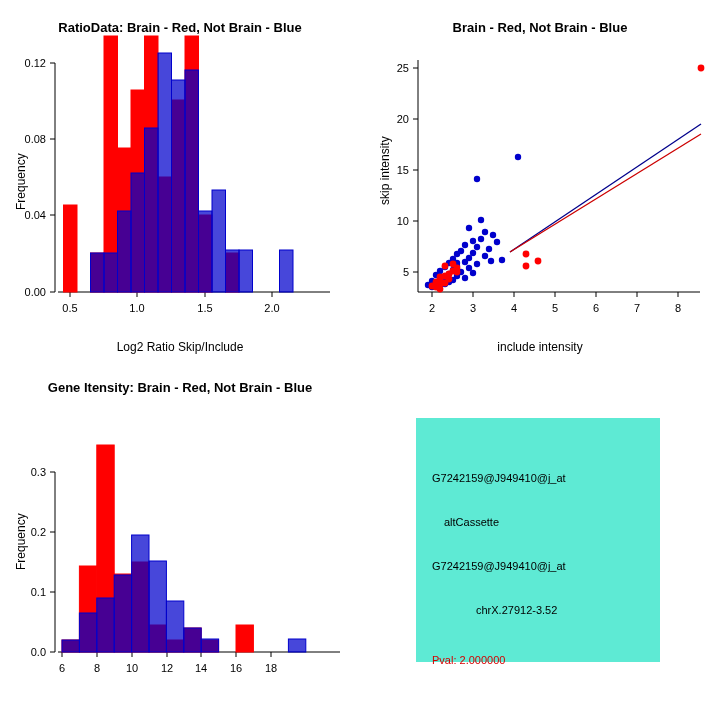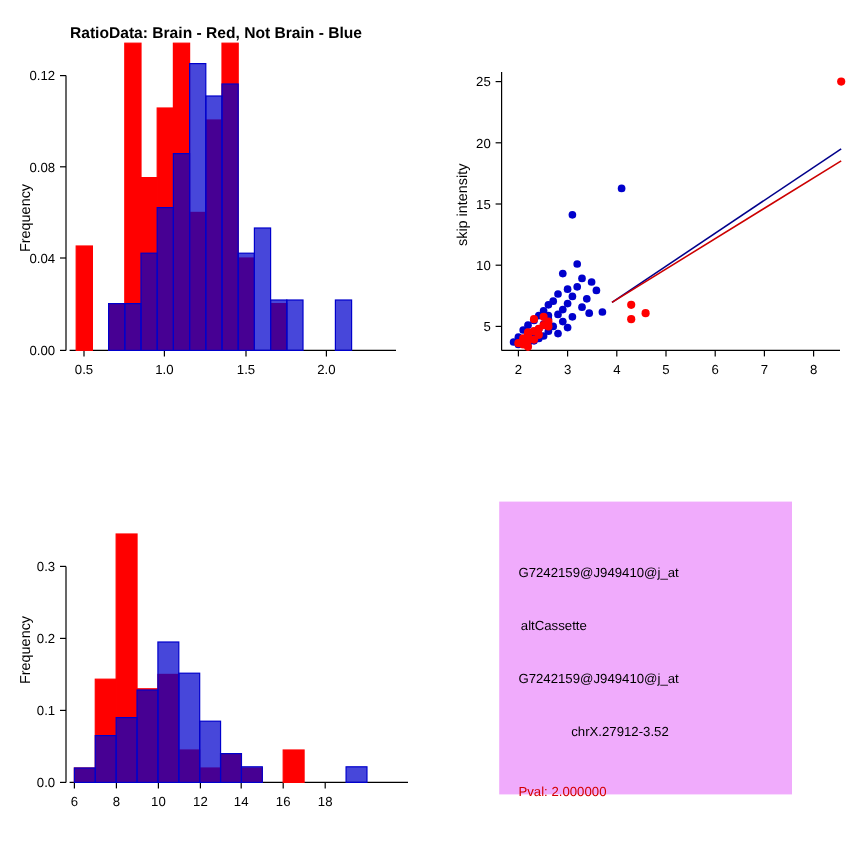--- a/index.html
+++ b/index.html
@@ -17,38 +17,39 @@
   .axis-label{font-size:12px;text-align:center;}
   .ylab{
     font-size:12px;
     transform:rotate(-90deg);
     transform-origin:left top;
     white-space:nowrap;
   }
   .tick{font-size:11px;}
   svg{display:block;}
   .infobox{
-    background:#f0abfc;
+    background:#5eead4;
     text-decoration:underline;
   }
   .infobox .line{
     position:absolute;font-size:11px;white-space:nowrap;
   }
   .infobox .pval{color:#d40000;margin-top:20px;}
 </style>
 </head>
 <body>
 
 <div class="page">
 
   <div class="panel" style="left:0;top:0;width:360px;height:360px;">
     <div class="ptitle" style="position:absolute;left:0;top:20px;width:360px;">RatioData: Brain - Red, Not Brain - Blue</div>
 
     <div class="ylab" style="position:absolute;left:14px;top:210px;">Frequency</div>
 
+    <div class="axis-label" style="position:absolute;left:0;top:340px;width:360px;">Log2 Ratio Skip/Include</div>
 
     <svg width="360" height="360" viewBox="0 0 360 360">
 
       <line x1="55" y1="63" x2="55" y2="292" stroke="#000" stroke-width="1"></line>
 
       <line x1="50" y1="292" x2="55" y2="292" stroke="#000"></line>
       <line x1="50" y1="215" x2="55" y2="215" stroke="#000"></line>
       <line x1="50" y1="139" x2="55" y2="139" stroke="#000"></line>
       <line x1="50" y1="63" x2="55" y2="63" stroke="#000"></line>
       <text class="tick" x="46" y="296" text-anchor="end" font-size="11">0.00</text>
@@ -91,23 +92,25 @@
         <rect x="198.5" y="211" width="13.5" height="81"></rect>
         <rect x="212" y="190" width="13.5" height="102"></rect>
         <rect x="225.5" y="250" width="13.5" height="42"></rect>
         <rect x="239" y="250" width="13.5" height="42"></rect>
         <rect x="279.5" y="250" width="13.5" height="42"></rect>
       </g>
     </svg>
   </div>
 
   <div class="panel" style="left:360px;top:0;width:360px;height:360px;">
+    <div class="ptitle" style="position:absolute;left:0;top:20px;width:360px;">Brain - Red, Not Brain - Blue</div>
 
     <div class="ylab" style="position:absolute;left:18px;top:205px;">skip intensity</div>
 
+    <div class="axis-label" style="position:absolute;left:0;top:340px;width:360px;">include intensity</div>
 
     <svg width="360" height="360" viewBox="0 0 360 360">
 
       <line x1="58" y1="60" x2="58" y2="292" stroke="#000"></line>
       <line x1="58" y1="292" x2="340" y2="292" stroke="#000"></line>
 
       <line x1="53" y1="272" x2="58" y2="272" stroke="#000"></line>
       <line x1="53" y1="221" x2="58" y2="221" stroke="#000"></line>
       <line x1="53" y1="170" x2="58" y2="170" stroke="#000"></line>
       <line x1="53" y1="119" x2="58" y2="119" stroke="#000"></line>
@@ -203,20 +206,21 @@
         <circle cx="76" cy="287" r="3.4"></circle>
         <circle cx="85" cy="266" r="3.4"></circle>
         <circle cx="93" cy="264" r="3.4"></circle>
         <circle cx="97" cy="268" r="3.4"></circle>
         <circle cx="80" cy="289" r="3.4"></circle>
       </g>
     </svg>
   </div>
 
   <div class="panel" style="left:0;top:360px;width:360px;height:360px;">
+    <div class="ptitle" style="position:absolute;left:0;top:20px;width:360px;">Gene Itensity: Brain - Red, Not Brain - Blue</div>
 
     <div class="ylab" style="position:absolute;left:14px;top:210px;">Frequency</div>
 
 
     <svg width="360" height="360" viewBox="0 0 360 360">
 
       <line x1="55" y1="112" x2="55" y2="292" stroke="#000"></line>
       <line x1="50" y1="292" x2="55" y2="292" stroke="#000"></line>
       <line x1="50" y1="232" x2="55" y2="232" stroke="#000"></line>
       <line x1="50" y1="172" x2="55" y2="172" stroke="#000"></line>
@@ -264,19 +268,19 @@
         <rect x="166.4" y="241" width="17.4" height="51"></rect>
         <rect x="183.8" y="268" width="17.4" height="24"></rect>
         <rect x="201.2" y="279" width="17.4" height="13"></rect>
         <rect x="288.4" y="279" width="17.4" height="13"></rect>
       </g>
     </svg>
   </div>
 
   <div class="panel infobox" style="left:416px;top:418px;width:244px;height:244px;">
     <div class="line" style="left:16px;top:54px;">G7242159@J949410@j_at</div>
-    <div class="line" style="left:18px;top:98px;">altCassette</div>
+    <div class="line" style="left:28px;top:98px;">altCassette</div>
     <div class="line" style="left:16px;top:142px;">G7242159@J949410@j_at</div>
     <div class="line" style="left:16px;top:186px;margin-left:44px;">chrX.27912-3.52</div>
     <div class="line pval" style="left:16px;top:216px;">Pval: 2.000000</div>
   </div>
 
 </div>
 
 </body></html>

